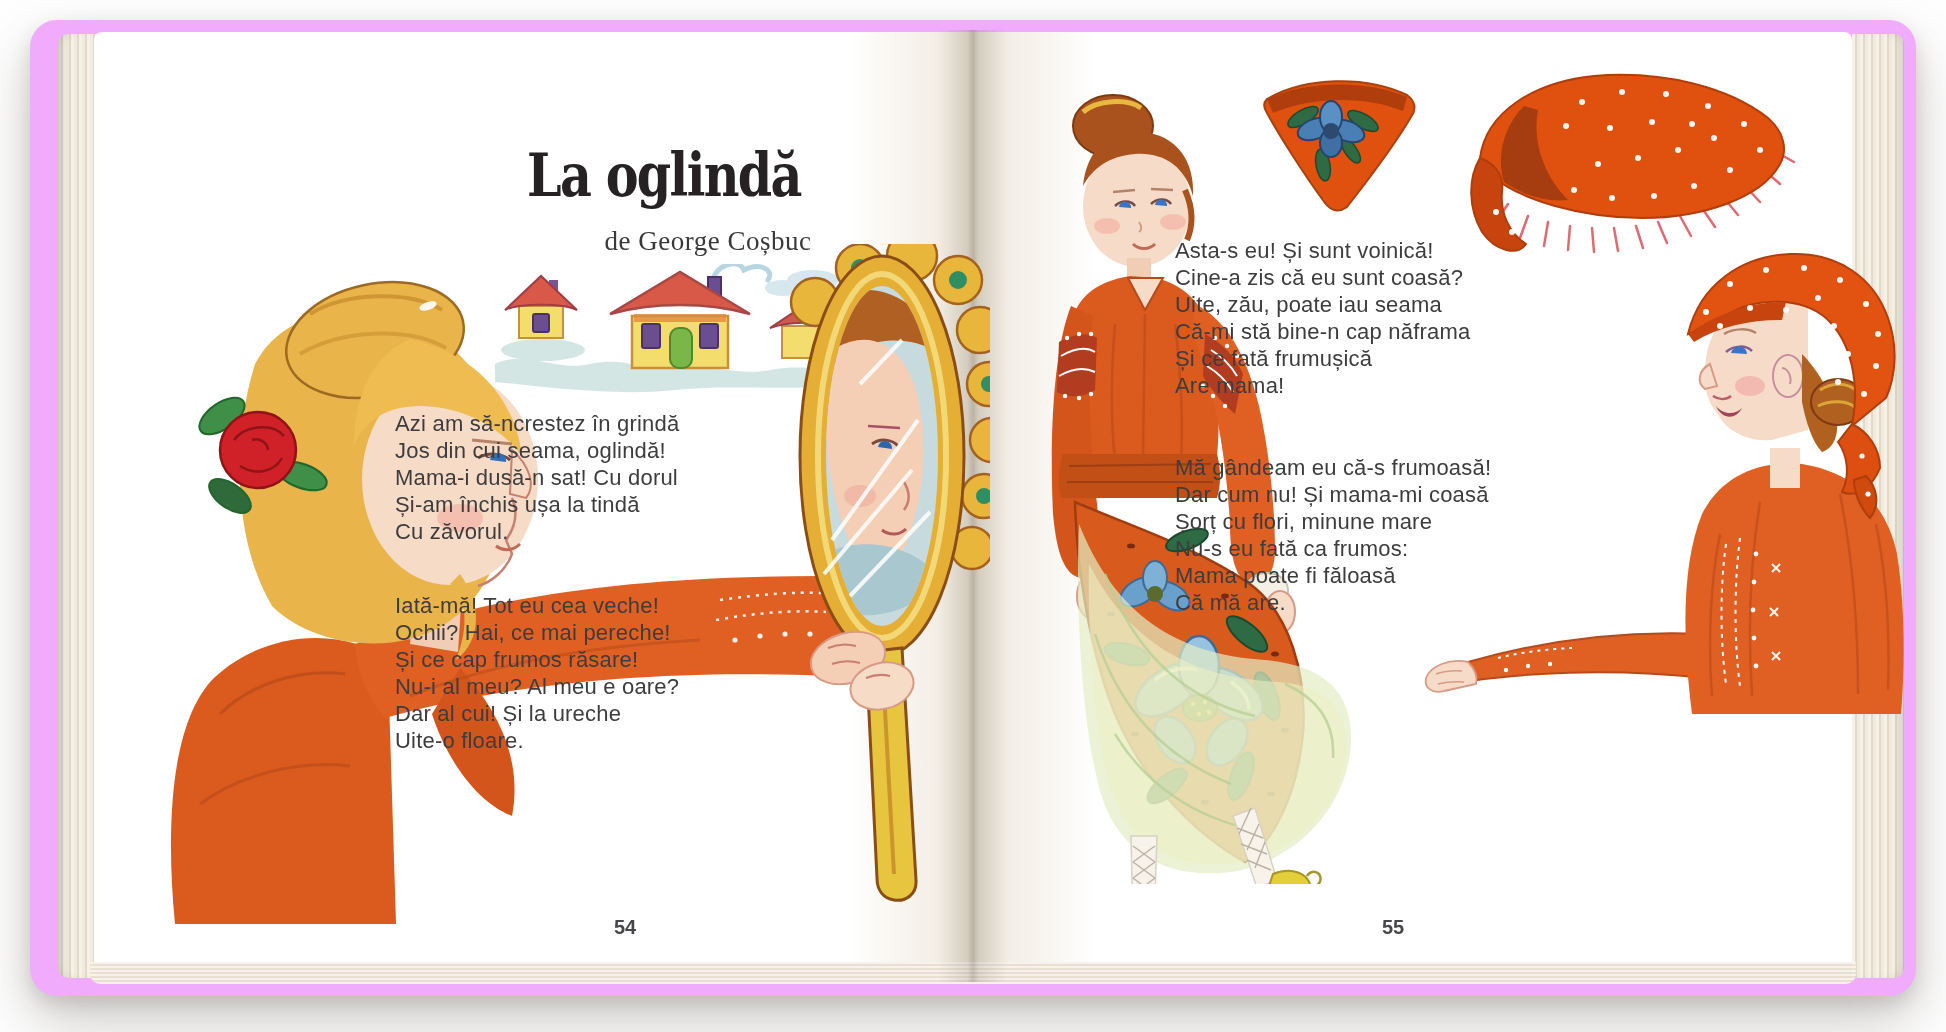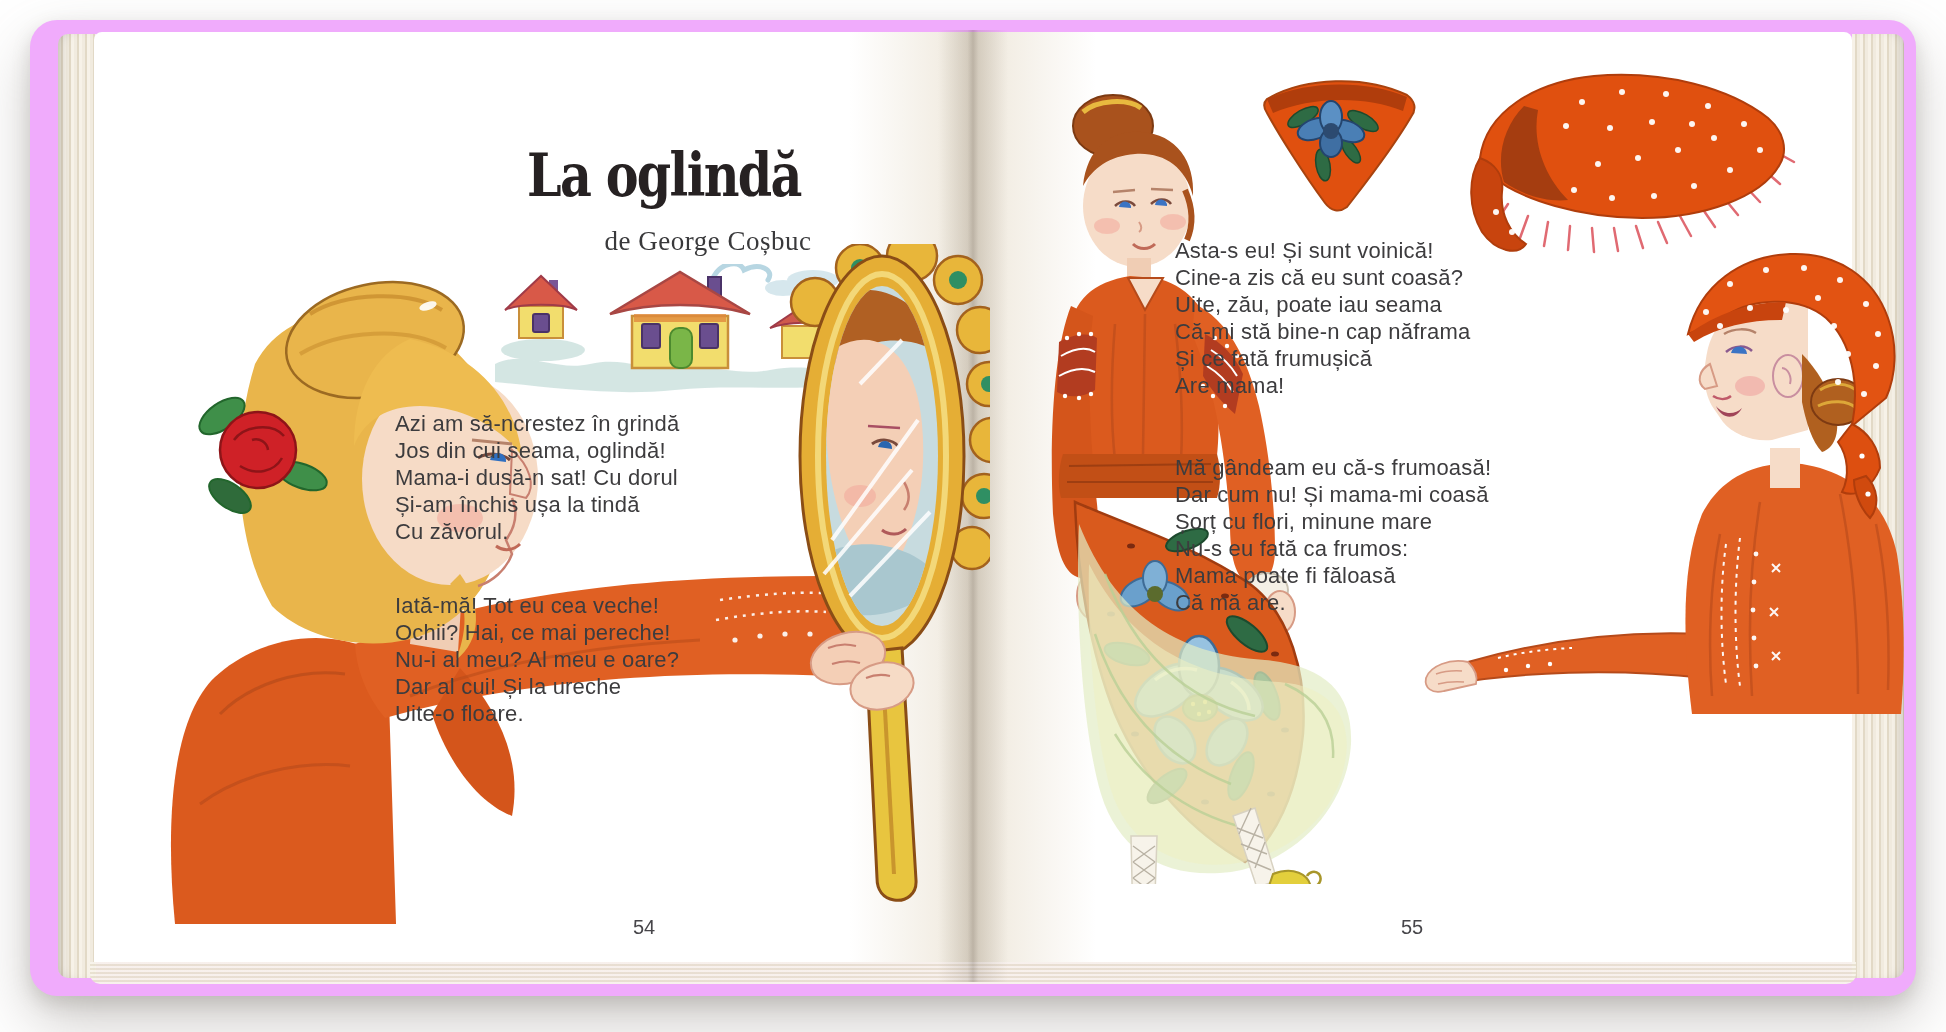--- a/index.html
+++ b/index.html
@@ -47,22 +47,22 @@
   }
   .stanza{
     position:absolute;width:520px;white-space:nowrap;
     font-size:22px;line-height:27px;color:#3d3c3e;letter-spacing:.2px;
   }
   .stanza.l1{left:365px;top:390px;}
   .stanza.l2{left:365px;top:572px;}
   .stanza.r1{left:1145px;top:217px;}
   .stanza.r2{left:1145px;top:405px;margin-top:29px;}
   .pagenum{
-    position:absolute;top:896px;width:60px;text-align:center;
-    font-size:20px;color:#47464a;
+    position:absolute;top:896px;width:60px;
+    font-size:20px;color:#47464a;font-weight:bold;
   }
   .pagenum.p54{left:584px;}
   .pagenum.p55{left:1352px;}
   svg.illu{position:absolute;pointer-events:none;}
 </style>
 </head>
 <body>
 
 <div class="book">
   <div class="page-stack left"></div>
@@ -209,20 +209,21 @@
   <div class="stanza l1">
     <div>Azi am să-ncrestez în grindă</div>
     <div>Jos din cui seama, oglindă!</div>
     <div>Mama-i dusă-n sat! Cu dorul</div>
     <div>Și-am închis ușa la tindă</div>
     <div>Cu zăvorul.</div>
   </div>
   <div class="stanza l2">
     <div>Iată-mă! Tot eu cea veche!</div>
     <div>Ochii? Hai, ce mai pereche!</div>
+    <div>Și ce cap frumos răsare!</div>
     <div>Nu-i al meu? Al meu e oare?</div>
     <div>Dar al cui! Și la ureche</div>
     <div>Uite-o floare.</div>
   </div>
   <div class="pagenum p54">54</div>
 
   <svg class="illu" style="left:1225px;top:49px" width="165" height="150" viewBox="0 0 165 150">
     <path d="M12,30 C50,8 110,6 152,26 C160,32 162,40 156,48 C136,82 112,112 92,138 C84,144 76,142 70,134 C48,104 24,66 12,44 C8,38 8,34 12,30 Z" fill="#e0500f" stroke="#a8430f" stroke-width="2"></path>
     <path d="M12,30 C50,12 110,10 152,28 L148,42 C110,26 54,28 18,44 Z" fill="#b03d0c"></path>
     <g fill="#2e6b44" stroke="#1d4a2e" stroke-width="1.5">

